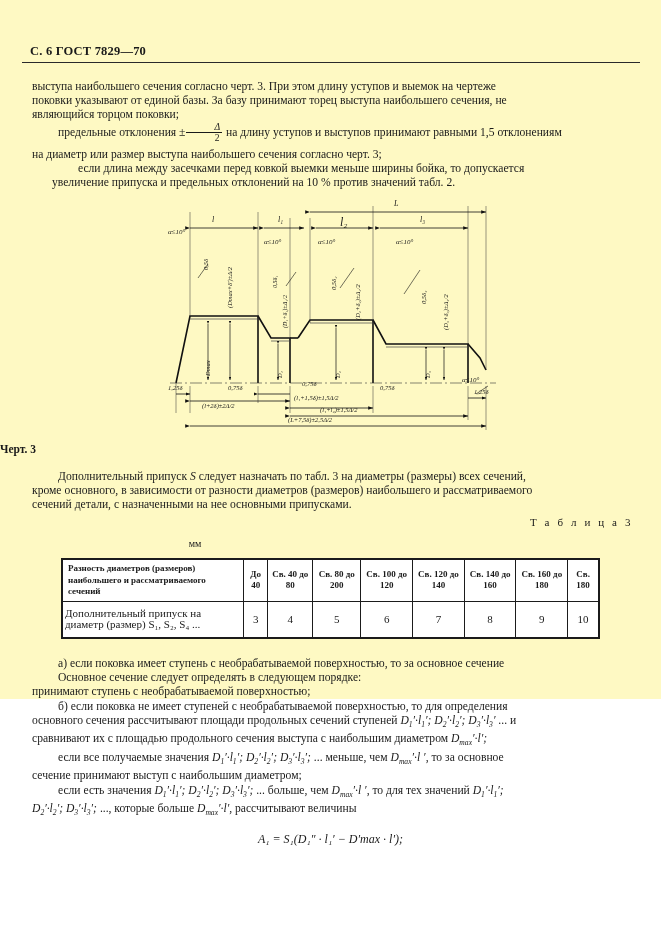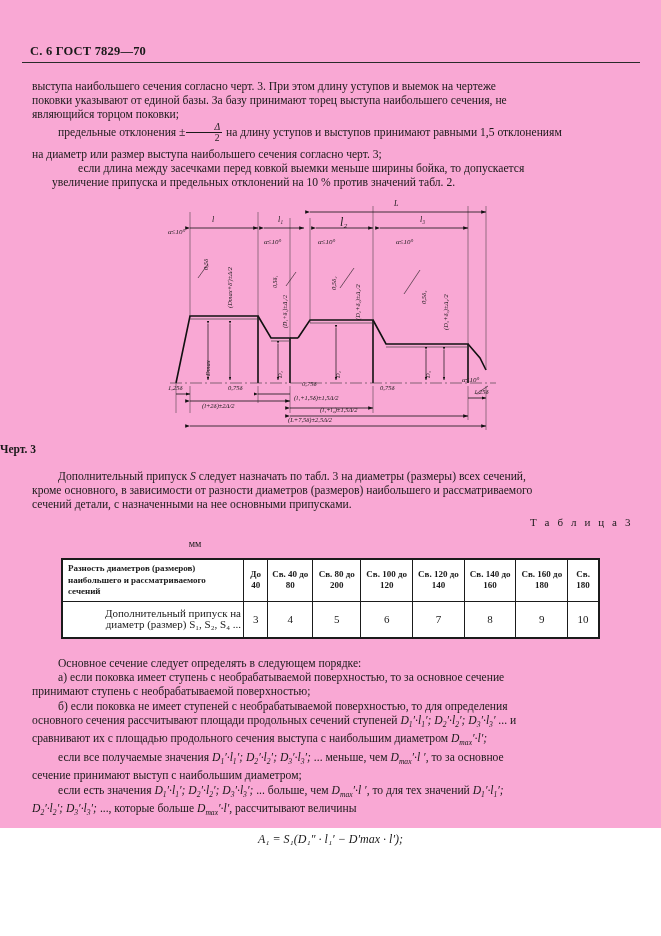--- a/index.html
+++ b/index.html
@@ -12,22 +12,22 @@
     height: 936px;
     font-family: "Liberation Serif", "DejaVu Serif", serif;
     color: #1a1a1a;
     position: relative;
     overflow: hidden;
   }
   .page {
     position: absolute;
     left: 0; top: 0;
     width: 661px;
-    height: 828px;
-    background: #f9a8d4;
+    height: 699px;
+    background: #fef9c3;
   }
   .page-header {
     position: absolute;
     left: 30px;
     top: 44px;
     font-size: 12.5px;
     font-weight: bold;
     letter-spacing: 0.2px;
   }
   .rule-top {
@@ -111,21 +111,21 @@
     padding: 2px 2px;
     text-align: center;
     vertical-align: middle;
     line-height: 11px;
   }
   table.data th.rowhead, table.data td.rowhead {
     text-align: left;
     padding: 3px 5px;
     line-height: 11.5px;
   }
-  table.data td.rowhead { text-align: right; }
+  table.data td.rowhead { text-align: left; }
   table.data tr.values td { font-size: 11px; padding: 6px 2px; }
   .outer-l { border-left-width: 2px !important; }
   .outer-r { border-right-width: 2px !important; }
   .thick-t { border-top-width: 2px !important; }
   .thick-b { border-bottom-width: 2px !important; }
 
   .formula {
     position: absolute;
     left: 0;
     width: 661px;
@@ -326,22 +326,22 @@
       <td class="thick-b">6</td>
       <td class="thick-b">7</td>
       <td class="thick-b">8</td>
       <td class="thick-b">9</td>
       <td class="thick-b outer-r">10</td>
     </tr>
   </tbody>
     </table>
 
   <div class="body-text" style="top:657px;">
+    <div class="indent">а) если поковка имеет ступень с необрабатываемой поверхностью, то за основное сечение</div>
     <div class="indent">Основное сечение следует определять в следующем порядке:</div>
-    <div class="indent">а) если поковка имеет ступень с необрабатываемой поверхностью, то за основное сечение</div>
     <div>принимают ступень с необрабатываемой поверхностью;</div>
     <div class="indent">б) если поковка не имеет ступеней с необрабатываемой поверхностью, то для определения</div>
     <div>
       <span>основного сечения рассчитывают площади продольных сечений ступеней</span>
       <i>D<sub>1</sub>′·l<sub>1</sub>′;</i>
       <i>D<sub>2</sub>′·l<sub>2</sub>′;</i>
       <i>D<sub>3</sub>′·l<sub>3</sub>′</i>
       <span>... и</span>
     </div>
     <div>

